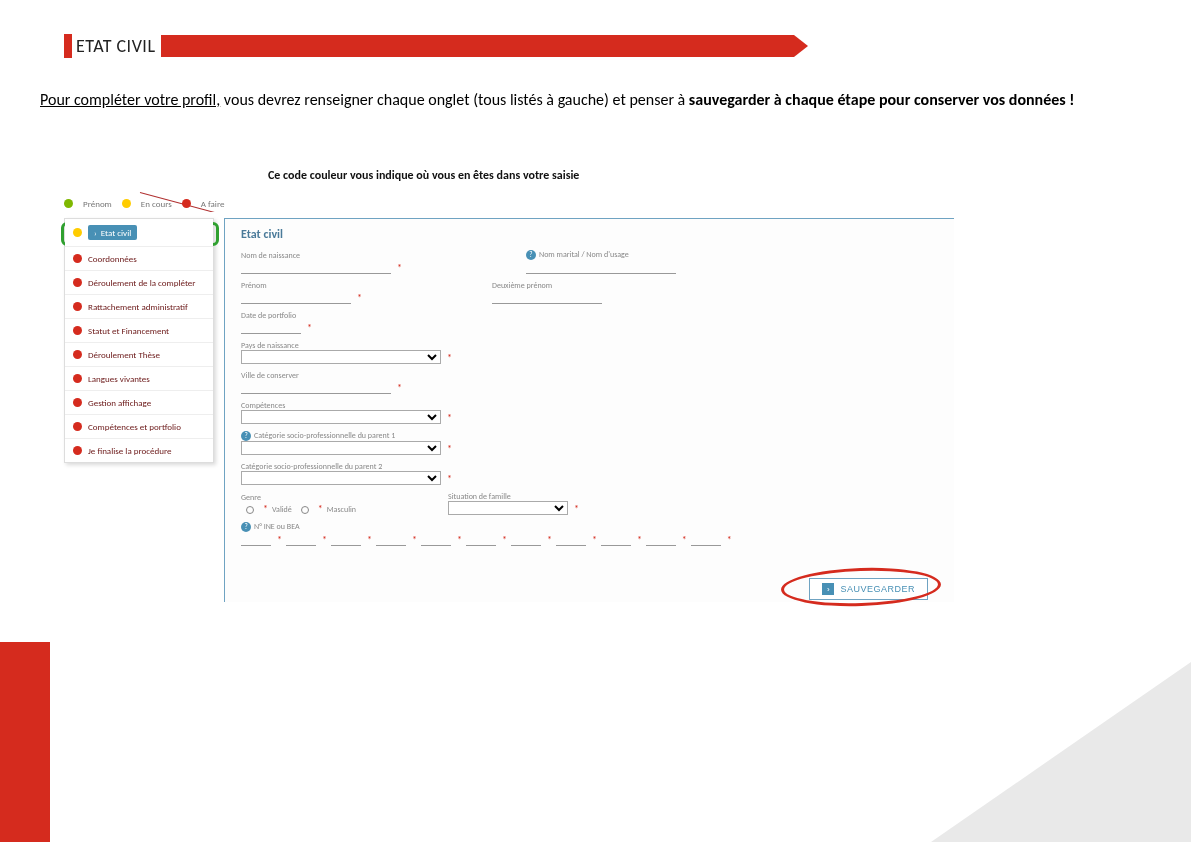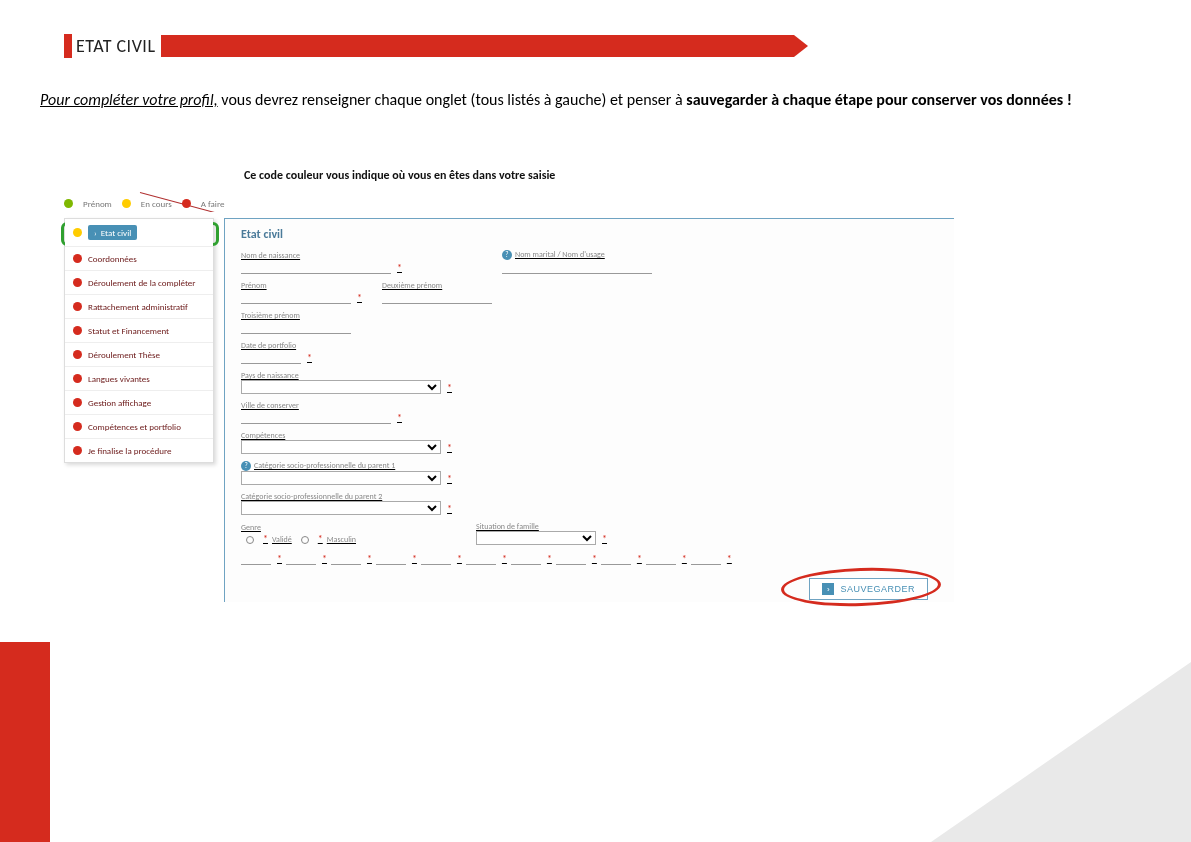--- a/index.html
+++ b/index.html
@@ -6,26 +6,26 @@
   body { margin:0; padding:0; font-family: Calibri, Arial, sans-serif; background:#fff; width:1191px; height:842px; position:relative; overflow:hidden; }
 
   
   .banner { position:absolute; top:34px; left:64px; height:24px; width:730px; display:flex; align-items:center; }
   .banner .label-box { background:#fff; border-left:8px solid #d52b1e; padding:0 6px 0 4px; font-size:18px; font-weight:400; color:#222; line-height:24px; letter-spacing:.5px; }
   .banner .ribbon { flex:1; height:22px; background:#d52b1e; position:relative; }
   .banner .ribbon::after { content:""; position:absolute; right:-14px; top:0; border-top:11px solid transparent; border-bottom:11px solid transparent; border-left:14px solid #d52b1e; }
 
   
   .intro { position:absolute; top:90px; left:40px; right:40px; font-size:16px; line-height:20px; }
-  .intro .underline { text-decoration: underline; font-style: italic; }
+  .intro .underline { text-decoration: underline; }
   .intro b { font-weight:700; }
 
   
   .callout { position:absolute; font-size:12px; font-weight:700; color:#111; }
-  .callout.c1 { top:168px; left:244px; }
+  .callout.c1 { top:168px; left:268px; }
 
   
   .arrow-line { position:absolute; width:110px; height:1px; background:#b03030; top:192px; left:140px; transform:rotate(15deg); transform-origin:left center; }
 
   
   .legend { position:absolute; top:198px; left:64px; font-size:9px; color:#777; display:flex; gap:10px; align-items:center; }
   .dot { width:9px; height:9px; border-radius:50%; display:inline-block; vertical-align:middle; }
   .dot.green{background:#7fb800;} .dot.yellow{background:#ffcc00;} .dot.red{background:#d52b1e;}
 
   
@@ -37,21 +37,21 @@
   .nav-item:last-child{ border-bottom:none; }
   .nav-item .marker { width:9px; height:9px; border-radius:50%; flex-shrink:0; }
   .nav-item.first { background:#fff; }
   .nav-item.first .chip { background:#4890b5; color:#fff; padding:2px 6px; border-radius:2px; font-size:9px; display:flex; align-items:center; gap:4px; }
   .nav-item.first .chip .chev { font-size:8px; }
   .green-outline { position:absolute; border:3px solid #2fa02f; border-radius:6px; top:3px; left:-4px; width:158px; height:24px; pointer-events:none; }
 
   
   .panel { position:absolute; top:6px; left:160px; right:0; bottom:0; border:1px solid #6fa3c2; border-right:none; border-bottom:none; background:#fdfdfd; padding:8px 16px 30px 16px; }
   .panel-title { color:#4a7a99; font-weight:700; font-size:12px; margin-bottom:8px; }
-  .row { display:flex; align-items:flex-end; gap:20px; margin-bottom:6px;text-decoration:underline; }
+  .row { display:flex; align-items:flex-end; gap:20px; margin-bottom:6px; }
   .field { display:flex; flex-direction:column; }
   .flabel { font-size:8px; color:#888; white-space:nowrap; }
   .flabel .info { display:inline-block; width:10px; height:10px; border-radius:50%; background:#4890b5; color:#fff; font-size:7px; text-align:center; line-height:10px; margin-right:3px; }
   .ipt { border:none; border-bottom:1px solid #999; background:transparent; height:14px; }
   .w120{width:150px;} .w90{width:110px;} .w60{width:60px;} .w40{width:30px;}
   .req { color:#d52b1e; font-size:10px; margin-left:2px; }
   .sel { border:1px solid #aaa; background:#fff; height:14px; width:200px; font-size:8px; }
   .inline { display:flex; align-items:center; gap:4px; }
   .radio { width:8px; height:8px; appearance:none; border:1px solid #888; border-radius:50%; }
 
@@ -143,46 +143,40 @@
     <div class="panel-title">Etat civil</div>
 
     <div class="row">
       <div class="field">
           <span class="flabel">Nom de naissance</span>
           <div class="inline">
             <input class="ipt w120" style="">
             <span class="req">*</span>
           </div>
         </div>
-      <div class="field" style="margin-left:80px">
+      <div class="field" style="margin-left:104px">
           <span class="flabel"><span class="info">?</span><span>Nom marital / Nom d'usage</span></span>
           <input class="ipt w120" style="">
         </div>
     </div>
 
     <div class="row">
       <div class="field">
           <span class="flabel">Prénom</span>
           <div class="inline">
             <input class="ipt w90" style="">
             <span class="req">*</span>
           </div>
         </div>
-      <div class="field" style="">
+      <div class="field" style="margin-left:110px">
           <span class="flabel">Deuxième prénom</span>
           <input class="ipt w90" style="">
         </div>
     </div>
 
-    <div class="row">
-      <div class="field">
-          <span class="flabel">Troisième prénom</span>
-          <input class="ipt w90" style="">
-        </div>
-    </div>
 
     <div class="row">
       <div class="field">
           <span class="flabel">Date de portfolio</span>
           <div class="inline">
             <input class="ipt w60" style="">
             <span class="req">*</span>
           </div>
         </div>
     </div>
@@ -242,31 +236,32 @@
           <span class="flabel">Genre</span>
         <div class="inline">
           <input type="radio" class="radio" style="">
             <span class="req">*</span>
             <span class="flabel">Validé</span>
           <input type="radio" class="radio" style="">
             <span class="req">*</span>
             <span class="flabel">Masculin</span>
         </div>
       </div>
-      <div class="field" style="margin-left:100px">
+      <div class="field" style="margin-left:72px">
           <span class="flabel">Situation de famille</span>
           <div class="inline">
             <select class="sel" style="width:120px"></select>
             <span class="req">*</span>
           </div>
         </div>
     </div>
 
     <div class="row">
       <div class="field">
+          <span class="flabel"><span class="info">?</span><span>N° INE ou BEA</span></span>
         <div class="inline">
           <input class="ipt w40" style="">
             <span class="req">*</span>
           <input class="ipt w40" style="">
             <span class="req">*</span>
           <input class="ipt w40" style="">
             <span class="req">*</span>
           <input class="ipt w40" style="">
             <span class="req">*</span>
           <input class="ipt w40" style="">

